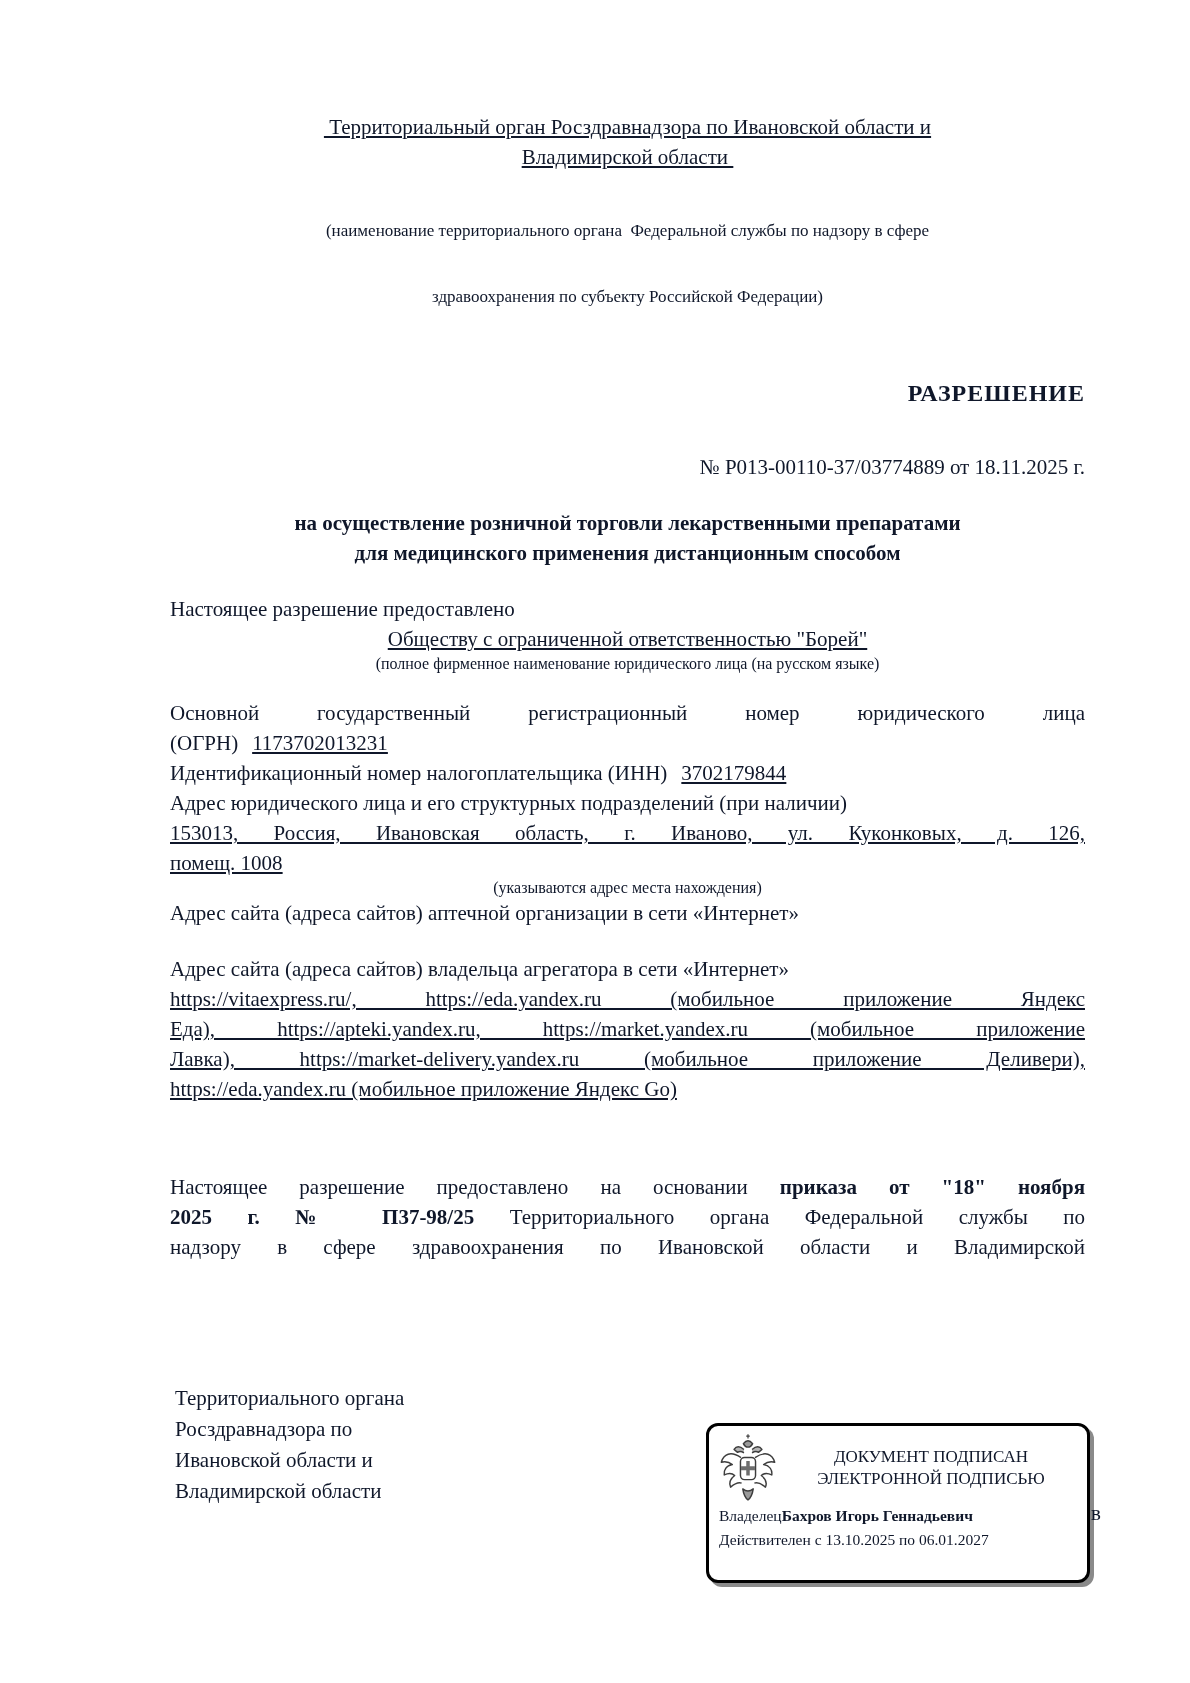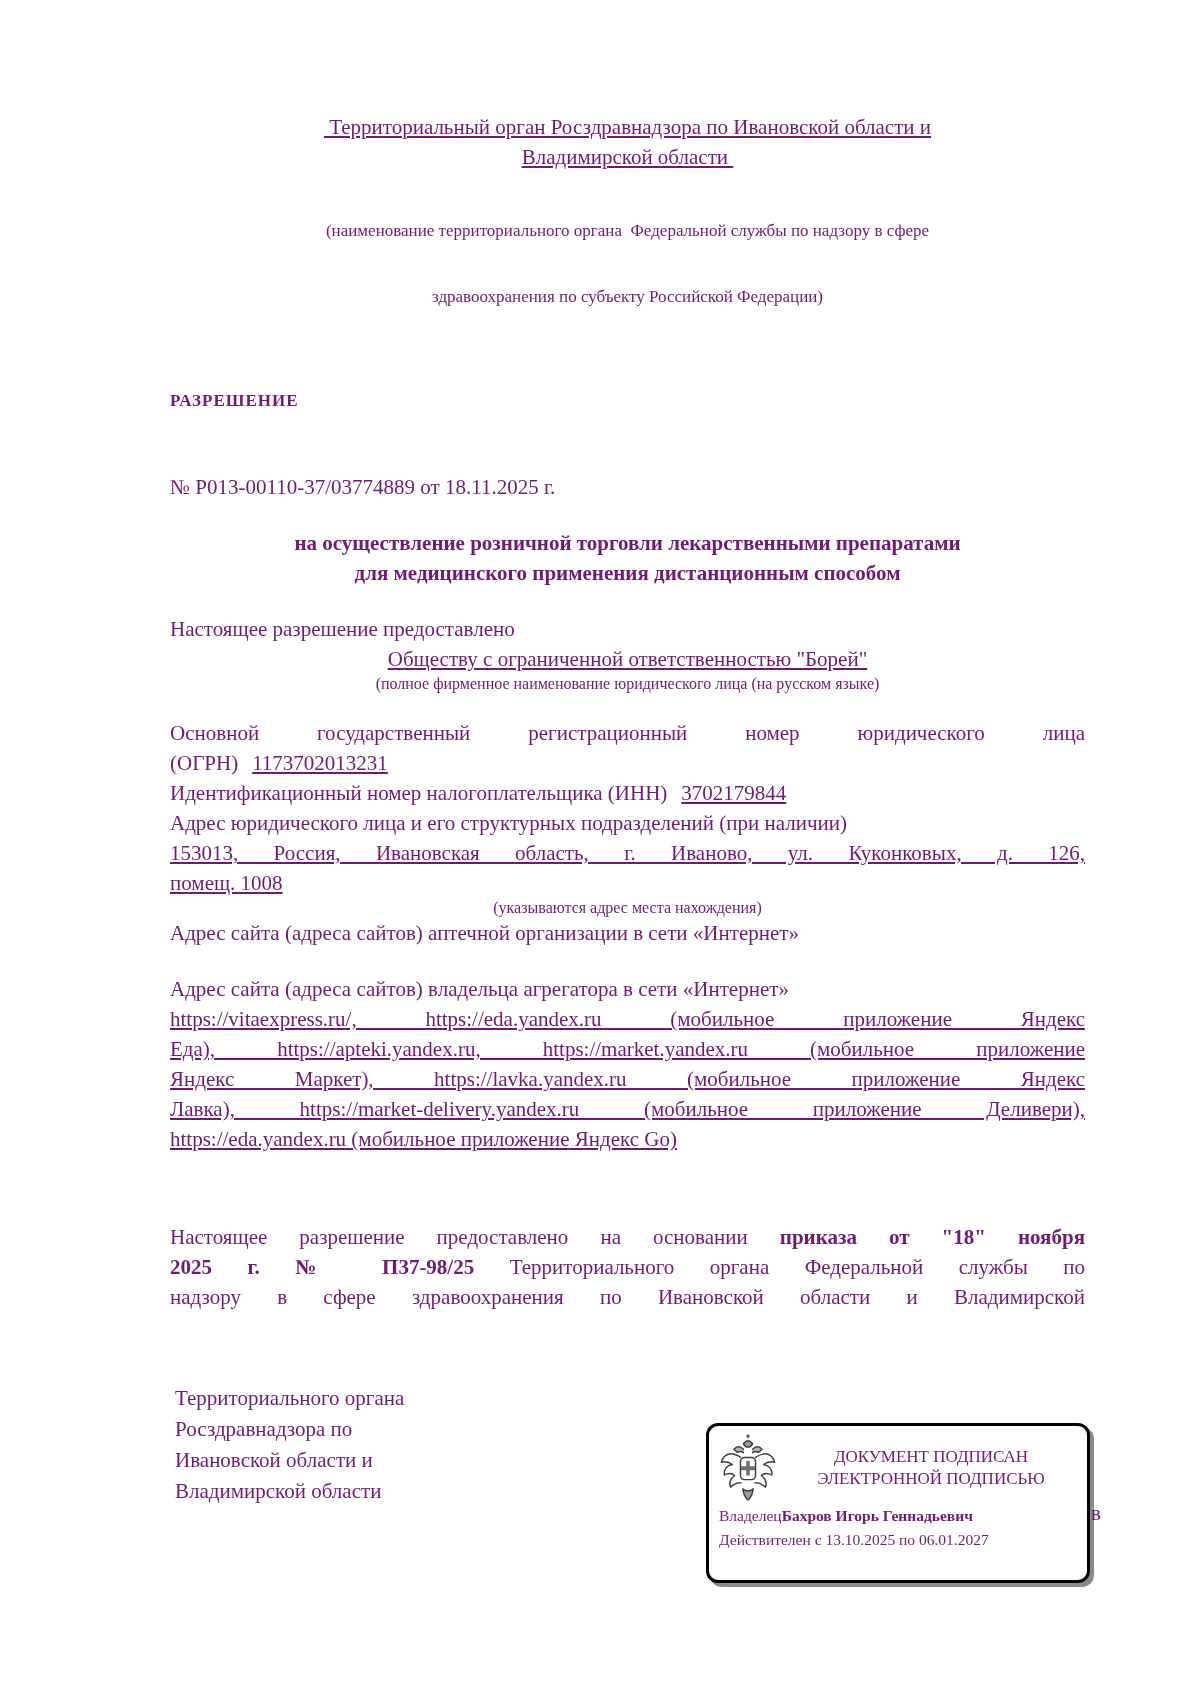--- a/index.html
+++ b/index.html
@@ -2,21 +2,21 @@
 <html lang="ru"><head>
 <meta charset="utf-8">
 <style>
   html, body { margin: 0; padding: 0; background: #ffffff; }
   .page {
     position: relative;
     width: 1190px;
     height: 1683px;
     margin: 0 auto;
     background: #ffffff;
-    color: #701a75;
+    color: #0f172a;
     font-family: "Liberation Serif", "DejaVu Serif", serif;
     font-size: 21px;
     overflow: hidden;
   }
   .content {
     position: absolute;
     left: 170px;
     top: 112px;
     width: 915px;
   }
@@ -24,22 +24,22 @@
   .u { text-decoration: underline; }
   .b { font-weight: bold; }
   .jline {
     line-height: 30px;
     text-align: justify;
     text-align-last: justify;
     -moz-text-align-last: justify;
   }
   .doc-title-line { line-height: 30px; text-align: center; text-decoration: underline; white-space: pre-wrap; }
   .org-note { font-size: 17px; line-height: 22px; text-align: center; white-space: pre-wrap; margin-top: 4px; }
-  .doc-type { margin-top: 34px; font-size: 17px; font-weight: bold; text-align: left; line-height: 30px; letter-spacing: 1px; }
-  .doc-number { margin-top: 56px; text-align: left; line-height: 30px; }
+  .doc-type { margin-top: 26px; font-size: 24px; font-weight: bold; text-align: right; line-height: 30px; letter-spacing: 1px; }
+  .doc-number { margin-top: 44px; text-align: right; line-height: 30px; }
   .subject { margin-top: 26px; font-weight: bold; }
   .subject .line { text-align: center; }
   .granted-intro { margin-top: 26px; }
   .org-name { text-align: center; text-decoration: underline; }
   .tiny-note { font-size: 16px; line-height: 20px; text-align: center; }
   .ogrn-block { margin-top: 24px; }
   .num-gap { margin-left: 14px; }
   .sites-gap { margin-top: 26px; }
   .basis-block { margin-top: 68px; }
   .signature-block {
@@ -110,21 +110,20 @@
       <div class="jline u">153013, Россия, Ивановская область, г. Иваново, ул. Куконковых, д. 126,</div>
       <div class="line u">помещ. 1008</div>
       <div class="tiny-note">(указываются адрес места нахождения)</div>
       <div class="line">Адрес сайта (адреса сайтов) аптечной организации в сети «Интернет»</div>
     </div>
 
     <div class="sites-gap">
       <div class="line">Адрес сайта (адреса сайтов) владельца агрегатора в сети «Интернет»</div>
       <div class="jline u">https://vitaexpress.ru/, https://eda.yandex.ru (мобильное приложение Яндекс</div>
       <div class="jline u">Еда), https://apteki.yandex.ru, https://market.yandex.ru (мобильное приложение</div>
-      <div class="jline u">Яндекс Маркет), https://lavka.yandex.ru (мобильное приложение Яндекс</div>
       <div class="jline u">Лавка), https://market-delivery.yandex.ru (мобильное приложение Деливери),</div>
       <div class="line u">https://eda.yandex.ru (мобильное приложение Яндекс Go)</div>
     </div>
 
     <div class="basis-block">
       <div class="jline"><span>Настоящее разрешение предоставлено на основании</span> <span class="b">приказа от "18" ноября</span></div>
       <div class="jline"><span class="b">2025 г. № П37-98/25</span> <span>Территориального органа Федеральной службы по</span></div>
       <div class="jline">надзору в сфере здравоохранения по Ивановской области и Владимирской</div>
     </div>
 

